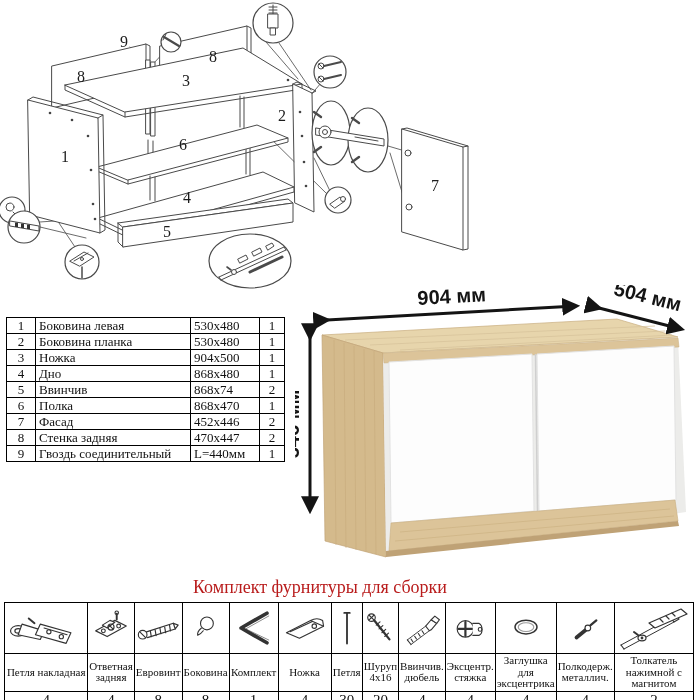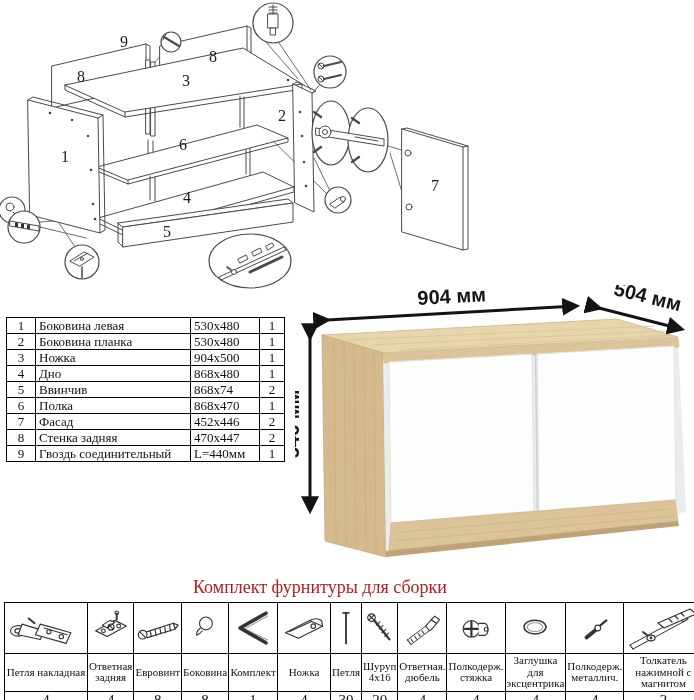--- a/index.html
+++ b/index.html
@@ -496,22 +496,22 @@
         </tr>
       <tr>
           <td class="hw-name-cell">Петля накладная</td>
           <td class="hw-name-cell">Ответная задняя</td>
           <td class="hw-name-cell">Евровинт</td>
           <td class="hw-name-cell">Боковина</td>
           <td class="hw-name-cell">Комплект</td>
           <td class="hw-name-cell">Ножка</td>
           <td class="hw-name-cell">Петля</td>
           <td class="hw-name-cell">Шуруп 4x16</td>
-          <td class="hw-name-cell">Ответная. дюбель</td>
-          <td class="hw-name-cell">Полкодерж. стяжка</td>
+          <td class="hw-name-cell">Ввинчив. дюбель</td>
+          <td class="hw-name-cell">Эксцентр. стяжка</td>
           <td class="hw-name-cell">Заглушка для эксцентрика</td>
           <td class="hw-name-cell">Полкодерж. металлич.</td>
           <td class="hw-name-cell">Толкатель нажимной с магнитом</td>
         </tr>
       <tr>
           <td class="hw-qty-cell">4</td>
           <td class="hw-qty-cell">4</td>
           <td class="hw-qty-cell">8</td>
           <td class="hw-qty-cell">8</td>
           <td class="hw-qty-cell">1</td>

